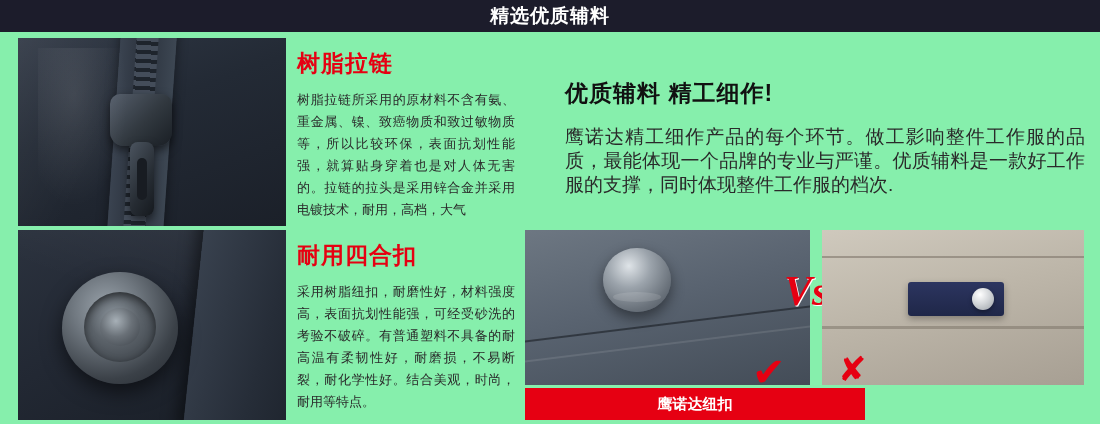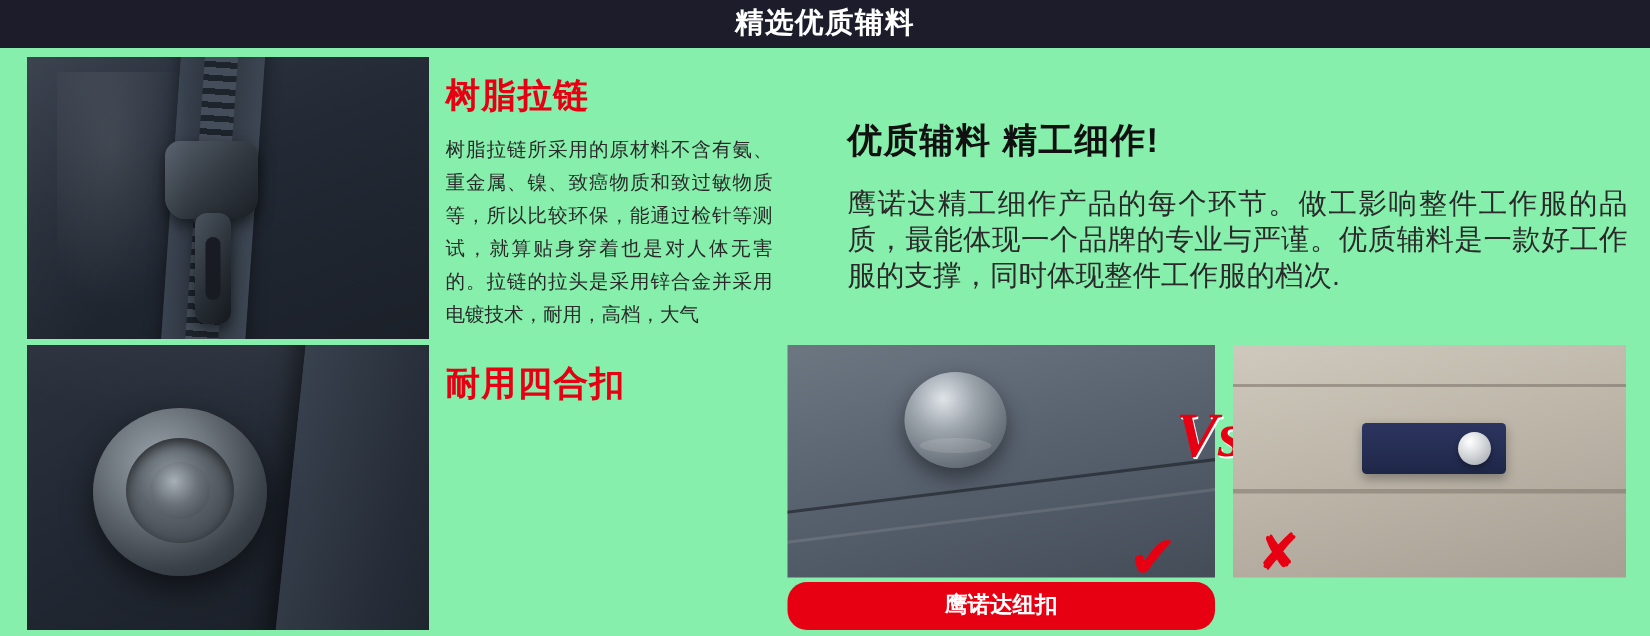--- a/index.html
+++ b/index.html
@@ -216,21 +216,21 @@
   .caption-bar {
     position: absolute;
     height: 32px;
     background: #e60012;
     color: #ffffff;
     font-size: 15px;
     line-height: 32px;
     text-align: center;
     font-weight: bold;
   }
-  .caption-good { left: 525px; top: 388px; width: 285px; border-radius: 13px; }
+  .caption-good { left: 525px; top: 388px; width: 340px; }
   .caption-ordinary { left: 822px; top: 388px; width: 262px; }
 
   
   .mark-check {
     position: absolute;
     left: 752px; top: 352px;
     color: #e60012;
     font-size: 40px;
     font-weight: bold;
     line-height: 1;
@@ -317,25 +317,26 @@
 
   <div class="photo photo-snap">
     <div class="snap-fold"></div>
     <div class="snap-ring"></div>
     <div class="snap-inner"></div>
     <div class="snap-core"></div>
   </div>
 
   <div class="col-left col-left-top">
     <h2 class="head-red">树脂拉链</h2>
-    <p class="body-text">树脂拉链所采用的原材料不含有氨、重金属、镍、致癌物质和致过敏物质等，所以比较环保，能通过检针等测试，就算贴身穿着也是对人体无害的。拉链的拉头是采用锌合金并采用电镀技术，耐用，高档，大气</p>
+    <p class="body-text">树脂拉链所采用的原材料不含有氨、重金属、镍、致癌物质和致过敏物质等，所以比较环保，表面抗划性能强，就算贴身穿着也是对人体无害的。拉链的拉头是采用锌合金并采用电镀技术，耐用，高档，大气</p>
   </div>
 
   <div class="col-left col-left-bottom">
     <h2 class="head-red">耐用四合扣</h2>
+    <p class="body-text">采用树脂纽扣，耐磨性好，材料强度高，表面抗划性能强，可经受砂洗的考验不破碎。有普通塑料不具备的耐高温有柔韧性好，耐磨损，不易断裂，耐化学性好。结合美观，时尚，耐用等特点。</p>
   </div>
 
   <div class="col-right">
     <h2 class="head-black">优质辅料 精工细作!</h2>
     <p class="body-text">鹰诺达精工细作产品的每个环节。做工影响整件工作服的品质，最能体现一个品牌的专业与严谨。优质辅料是一款好工作服的支撑，同时体现整件工作服的档次.</p>
   </div>
 
   <div class="photo photo-good">
     <div class="good-seam"></div>
     <div class="good-seam2"></div>

